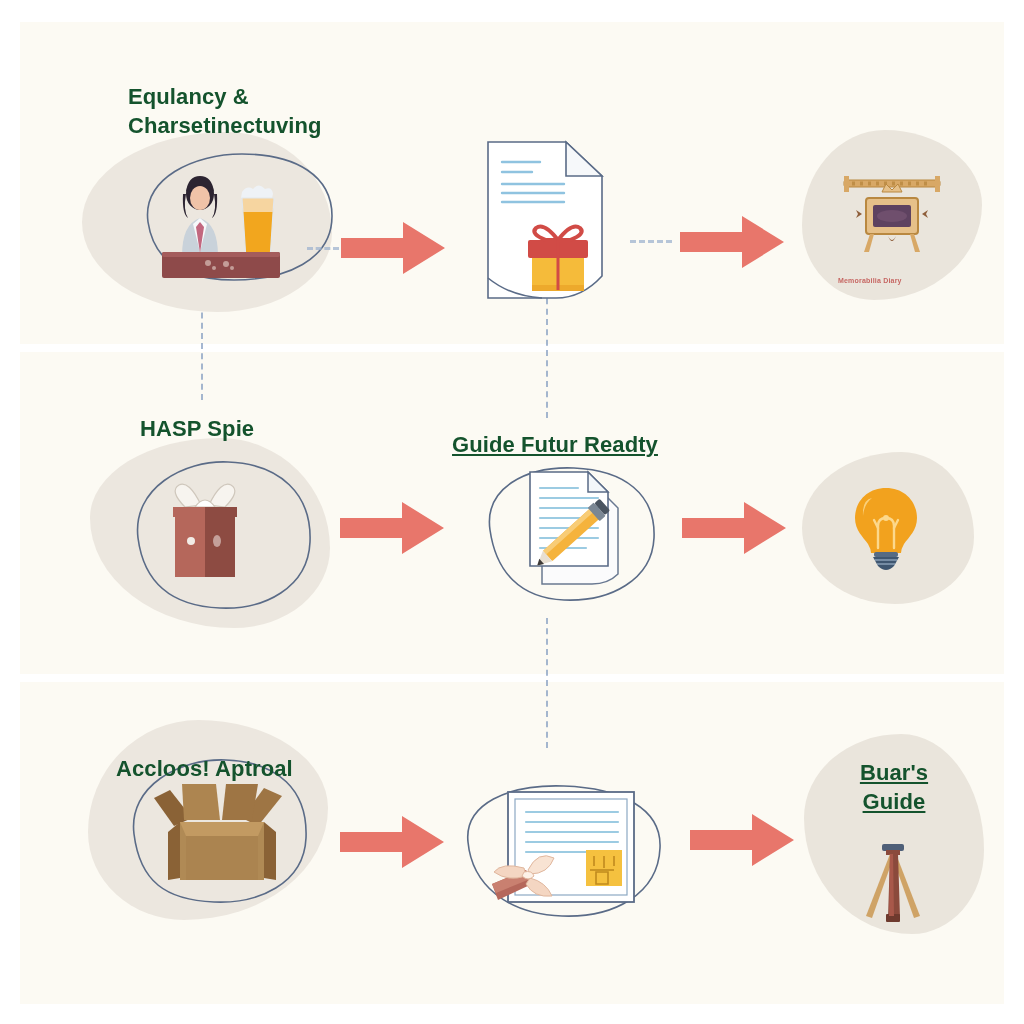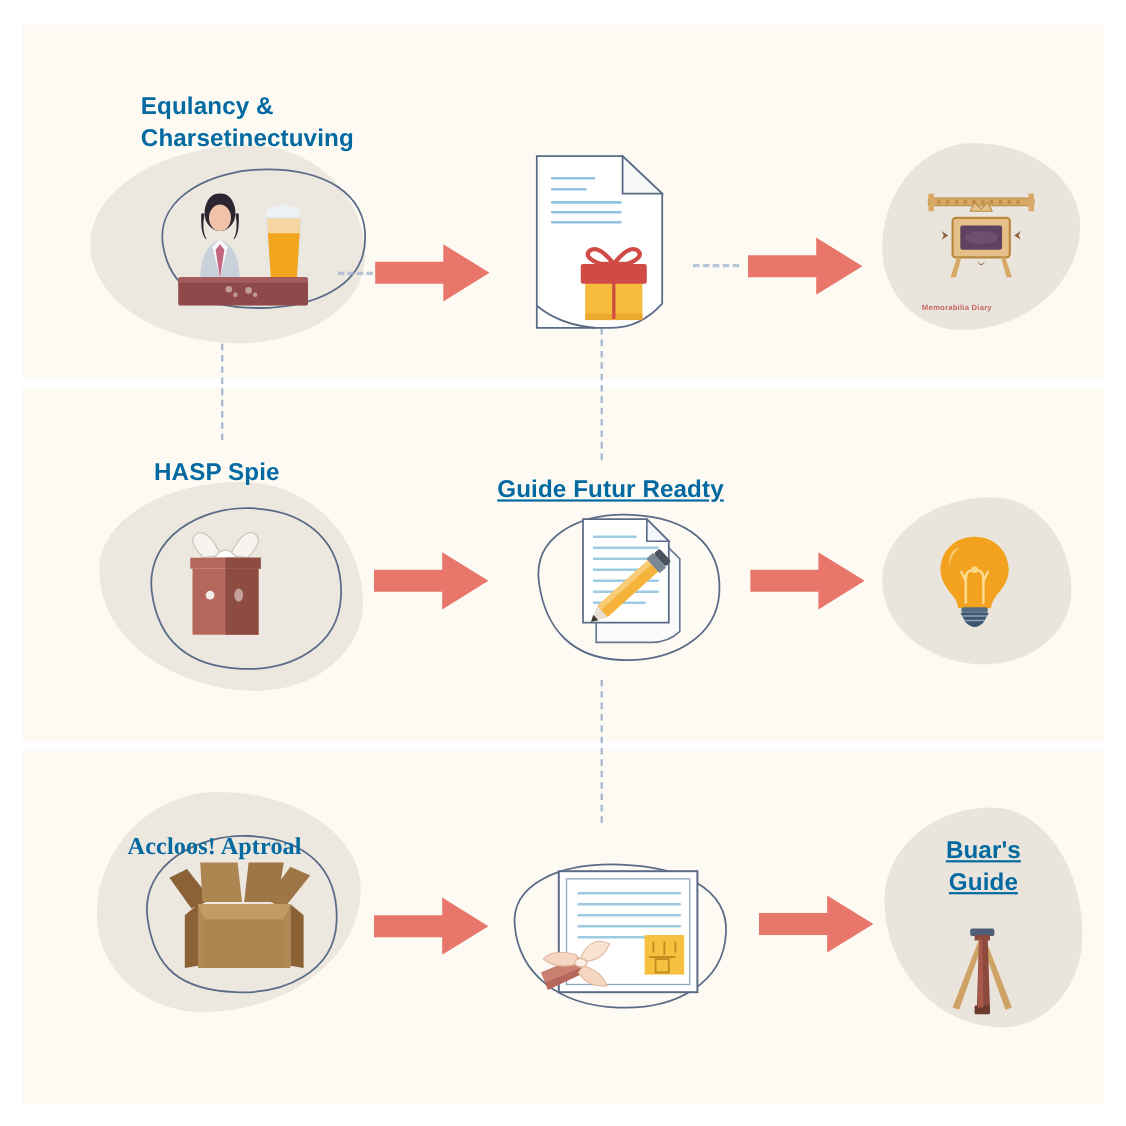--- a/index.html
+++ b/index.html
@@ -32,21 +32,21 @@
     position:absolute;
     background:#ece7df;
   }
   .blob.b1{border-radius:58% 42% 46% 54% / 50% 56% 44% 50%;}
   .blob.b2{border-radius:46% 54% 60% 40% / 56% 44% 56% 44%;}
   .blob.b3{border-radius:54% 46% 40% 60% / 42% 58% 42% 58%;}
   .blob.light{background:#eae5dc;}
 
   .label{
     position:absolute;
-    color:#0369a1;
+    color:#14532d;
     font-weight:bold;
     font-size:22px;
     line-height:1.32;
     letter-spacing:.1px;
     white-space:pre-line;
     text-align:left;
   }
   .label.center{text-align:center;text-decoration:underline;}
 
   .arrow{position:absolute;height:56px;}
@@ -325,21 +325,21 @@
           <path d="M118 52 L142 22 l-18 -8 -22 30 Z" fill="#9e7544"></path>
           <path d="M44 46 L42 10 h34 l4 36 Z" fill="#ad8550"></path>
           <path d="M82 46 L86 10 h32 l-6 36 Z" fill="#9e7544"></path>
           <path d="M40 48 h84 v58 h-84 Z" fill="#b08a55"></path>
           <path d="M40 48 h84 l-6 14 h-72 Z" fill="#c29a62"></path>
           <path d="M40 48 l-12 10 v48 l12 -2 Z" fill="#8a6236"></path>
           <path d="M124 48 l12 10 v48 l-12 -2 Z" fill="#8a6236"></path>
           <path d="M46 62 h72 v44 h-72 Z" fill="#a87f4c" opacity=".55"></path>
         </svg>
       </div>
-      <div class="label" style="left:38px;top:72px;width:250px;font-family:Liberation Serif, serif;">Accloos! Aptroal</div>
+      <div class="label" style="left:38px;top:72px;width:250px;">Accloos! Aptroal</div>
     </div>
 
     <div class="arrow" style="left:340px;top:132px;width:104px;">
       <svg viewBox="0 0 104 56" preserveAspectRatio="none">
         <path d="M0 18 H62 V2 L104 28 L62 54 V38 H0 Z" fill="#e8766b"></path>
       </svg>
     </div>
 
     <div class="node" style="left:450px;top:0px;width:230px;height:300px;">
       <div class="ring" style="left:8px;top:96px;width:212px;height:148px;">

